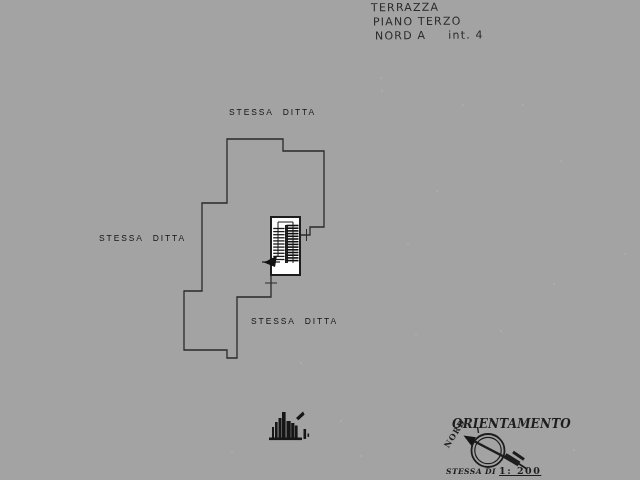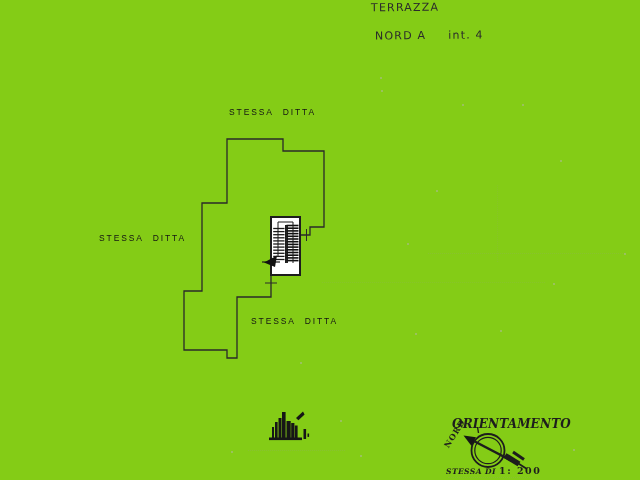--- a/index.html
+++ b/index.html
@@ -1,17 +1,17 @@
 <!DOCTYPE html>
 <html><head>
 <meta charset="utf-8">
 <style>
   html,body{margin:0;padding:0;background:#e8e8e8;}
   .page{
-    position:relative;width:640px;height:480px;background:#84cc16;
+    position:relative;width:640px;height:480px;background:#a3a3a3;
     overflow:hidden;font-family:"Liberation Sans",sans-serif;
   }
   
   .hand{
     position:absolute;color:#2b2b2b;
     font-family:"DejaVu Sans",sans-serif;
     font-size:11px;letter-spacing:1.2px;white-space:nowrap;
     transform:rotate(-0.6deg);
   }
   .hand .gap{display:inline-block;width:22px;}
@@ -31,21 +31,21 @@
     position:absolute;left:446px;top:442px;color:#1d1d1d;
     font-family:"DejaVu Serif",serif;font-weight:700;
     font-size:8px;letter-spacing:1px;white-space:nowrap;
     transform:rotate(-58deg);transform-origin:left center;
   }
   .scale-line{
     position:absolute;left:446px;top:465px;color:#1d1d1d;
     font-family:"DejaVu Serif",serif;font-weight:700;font-style:italic;
     font-size:7.6px;letter-spacing:0.4px;white-space:nowrap;
   }
-  .scale-line .val{font-size:9.5px;font-style:normal;letter-spacing:1.5px;}
+  .scale-line .val{font-size:9.5px;font-style:normal;letter-spacing:1.5px;text-decoration:underline;}
   
   .artifact{position:absolute;pointer-events:none;}
   .h-dots{border-top:1px dotted #9a9a9a;height:0;}
   .v-dots{border-left:1px dotted #9a9a9a;width:0;}
   svg{position:absolute;left:0;top:0;}
   svg *{vector-effect:non-scaling-stroke;}
 </style>
 </head>
 <body>
 
@@ -119,20 +119,21 @@
       <line x1="512" y1="461" x2="470" y2="439" stroke="#1d1d1d" stroke-width="2.4"></line>
       <polygon points="463.5,435.5 476,437.2 471.5,446" fill="#161616"></polygon>
       <line x1="505" y1="455.5" x2="519" y2="464" stroke="#1d1d1d" stroke-width="5.5"></line>
       <line x1="513" y1="452" x2="524" y2="459.5" stroke="#1d1d1d" stroke-width="3"></line>
       <line x1="516" y1="462" x2="527" y2="469" stroke="#1d1d1d" stroke-width="1.8"></line>
       <line x1="477.5" y1="427" x2="478.5" y2="433" stroke="#1d1d1d" stroke-width="1.4"></line>
     </g>
   </svg>
 
   <div class="hand" style="left:371px;top:1px;">TERRAZZA</div>
+  <div class="hand" style="left:373px;top:15px;">PIANO TERZO</div>
   <div class="hand" style="left:375px;top:29px;">
     <span>NORD A</span><span class="gap"></span><span>int. 4</span>
   </div>
 
   <div class="ditta" style="left:229px;top:107px;">STESSA DITTA</div>
   <div class="ditta" style="left:99px;top:233px;">STESSA DITTA</div>
   <div class="ditta" style="left:251px;top:316px;">STESSA DITTA</div>
 
   <div class="stamp-title">ORIENTAMENTO</div>
   <div class="nord">NORD</div>

